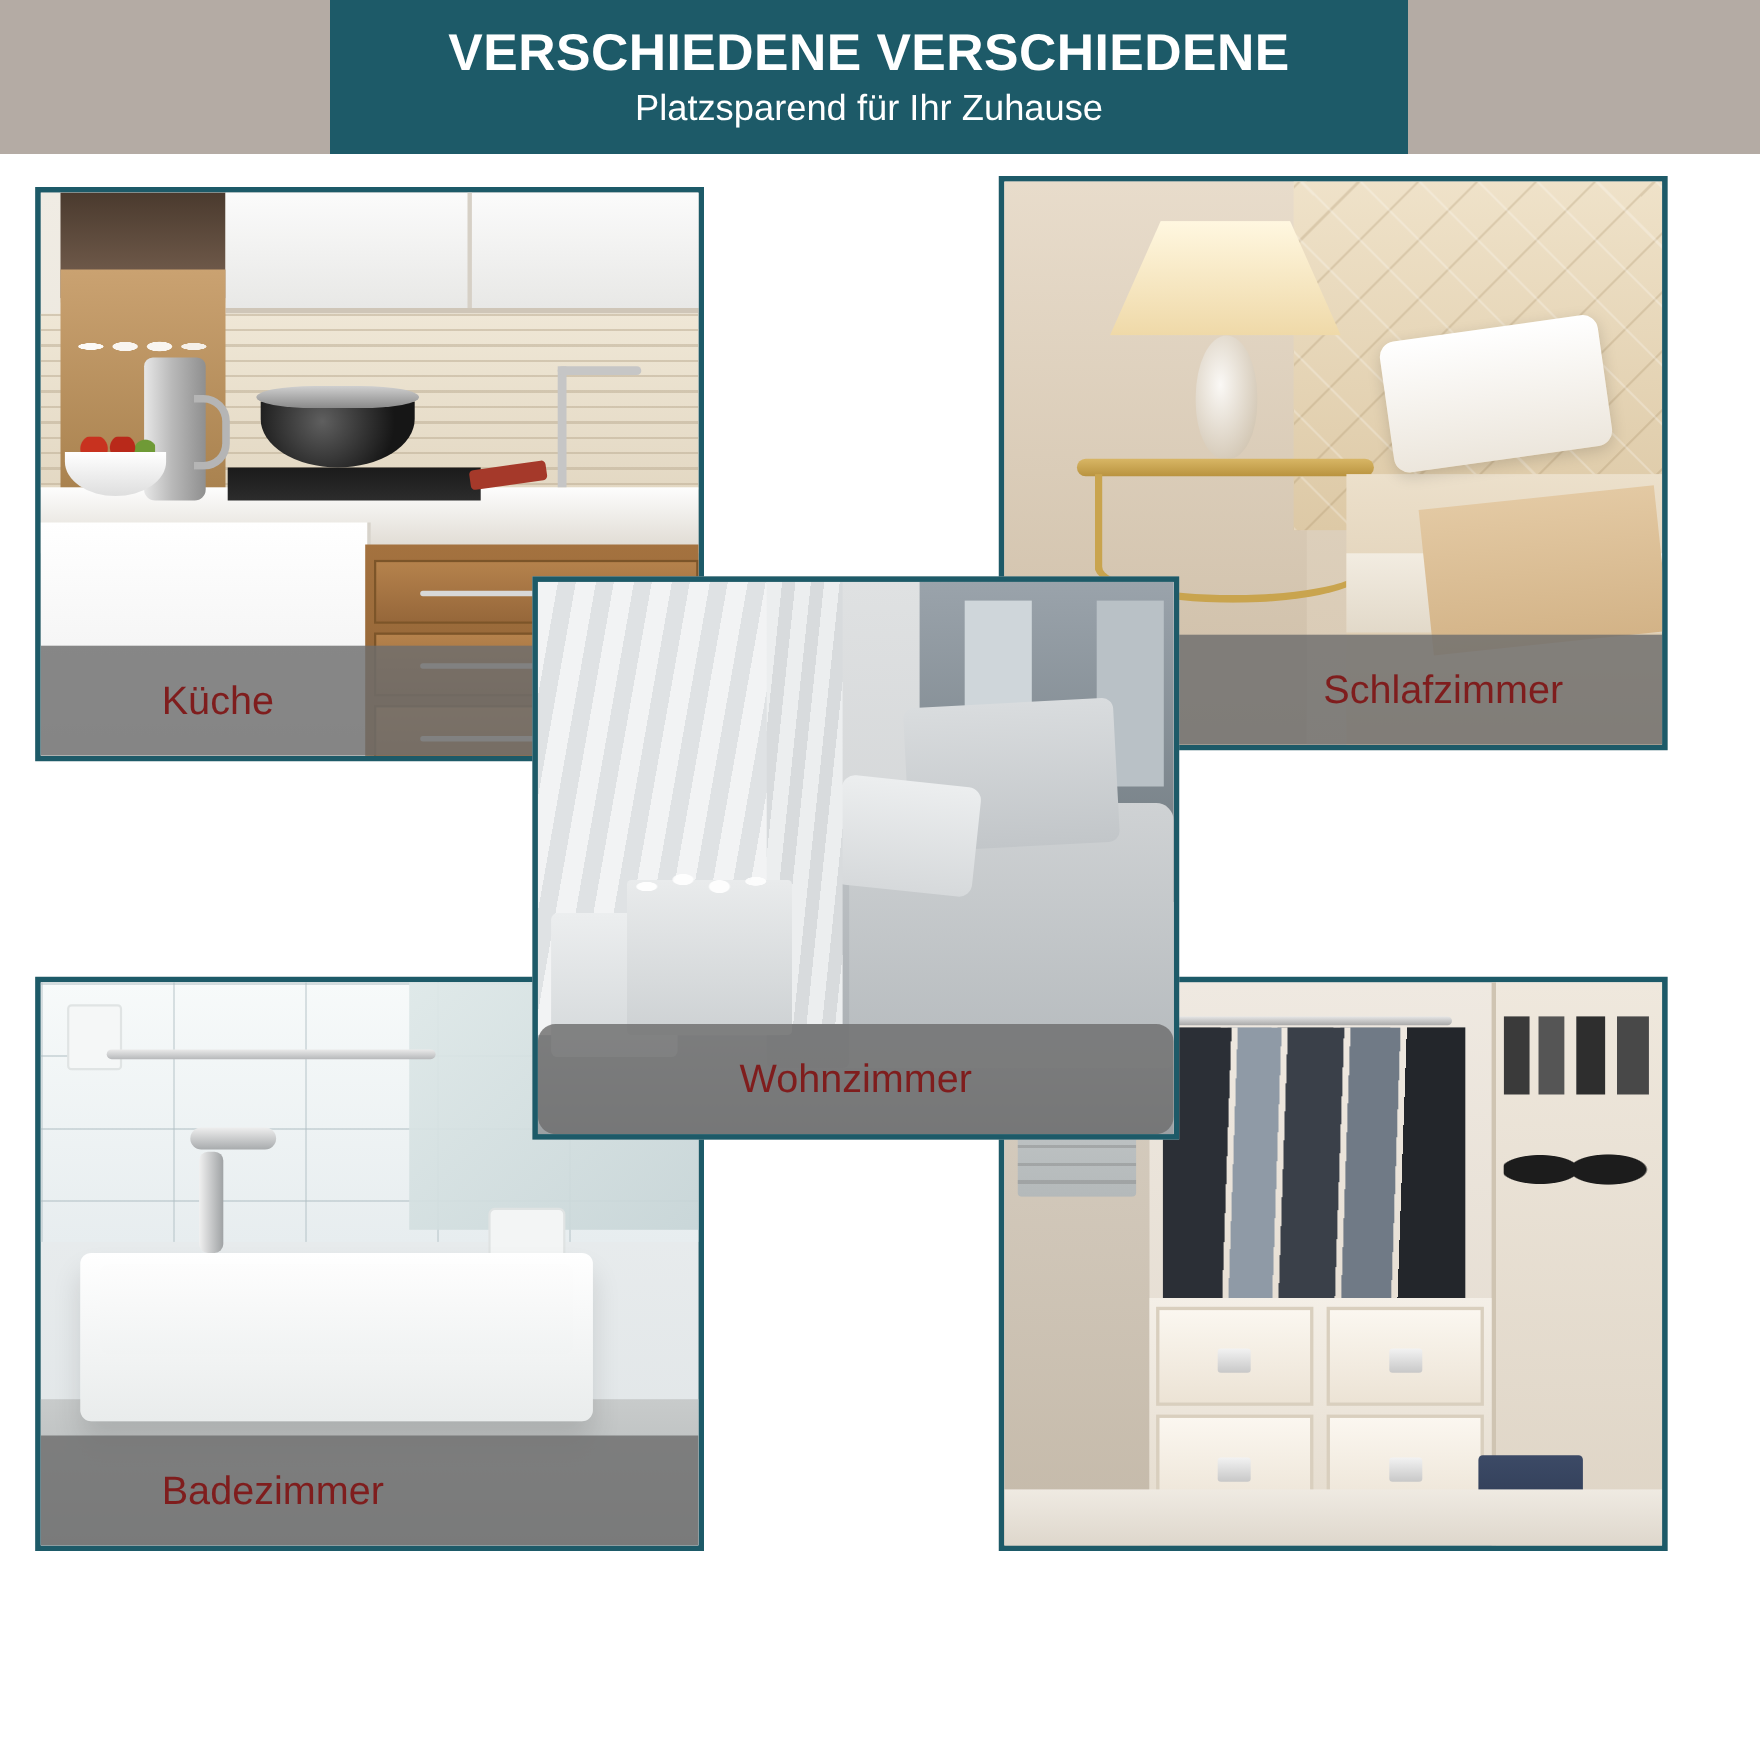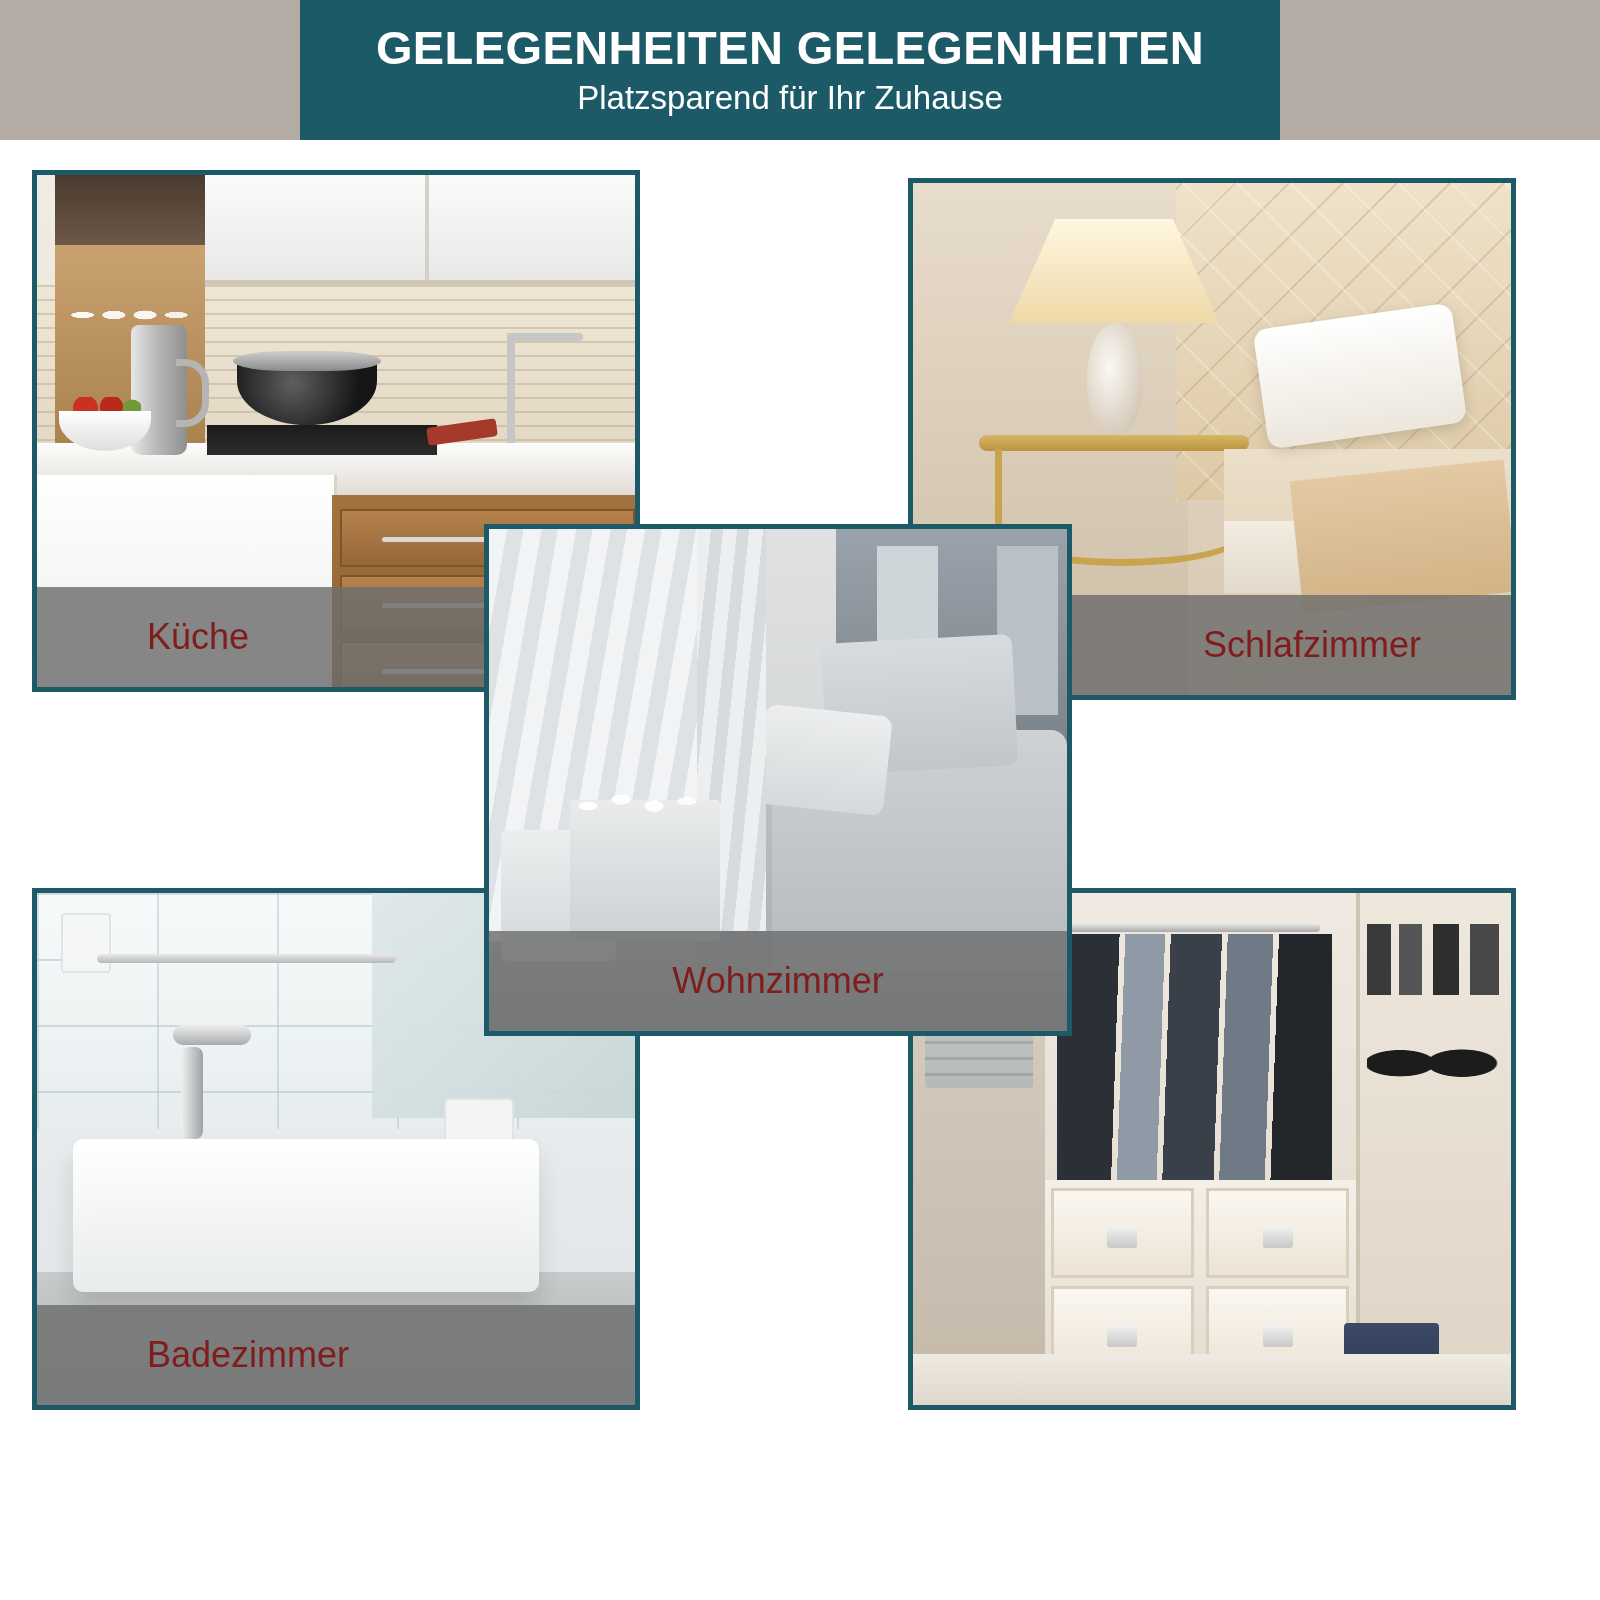--- a/index.html
+++ b/index.html
@@ -63,25 +63,25 @@
     left: 0; right: 0; bottom: 0;
     height: 100px;
     background: rgba(110,110,110,0.82);
     color: #7f1d1d;
     font-size: 36px;
     display: flex;
     align-items: center;
   }
   .caption.left { justify-content: flex-start; padding-left: 110px; }
   .caption.right { justify-content: flex-end; padding-right: 90px; }
-  .caption.center { justify-content: center; }
+  .caption.center { justify-content: center; border-radius: 16px; }
 
   
   #tile-kitchen   { left: 32px;  top: 170px;  width: 608px; height: 522px; }
-  #tile-bedroom   { left: 908px; top: 178px;  width: 608px; height: 522px; }
+  #tile-bedroom   { left: 908px; top: 160px;  width: 608px; height: 522px; }
   #tile-bathroom  { left: 32px;  top: 888px;  width: 608px; height: 522px; }
   #tile-storage   { left: 908px; top: 888px;  width: 608px; height: 522px; }
   #tile-living    { left: 484px; top: 524px;  width: 588px; height: 512px; z-index: 5; }
 
   
   .footer {
     position: absolute;
     left: 0; bottom: 0;
     width: 1600px; height: 112px;
     background: #3a3a3a;
@@ -423,21 +423,21 @@
     background: linear-gradient(#efeae2,#ded7cc);
   }
 </style>
 </head>
 <body>
 
 <div class="poster">
 
   <div class="header-strip"></div>
   <div class="header-banner">
-    <div class="header-title">GELEGENHEITEN GELEGENHEITEN</div>
+    <div class="header-title">VERSCHIEDENE VERSCHIEDENE</div>
     <div class="header-sub">Platzsparend für Ihr Zuhause</div>
   </div>
 
   <div class="tile" id="tile-kitchen">
     <div class="photo kitchen">
       <div class="k-upper-left"></div>
       <div class="k-upper-white"></div>
       <div class="k-backsplash"></div>
       <div class="k-wood-wall"></div>
       <div class="k-glasses"></div>

